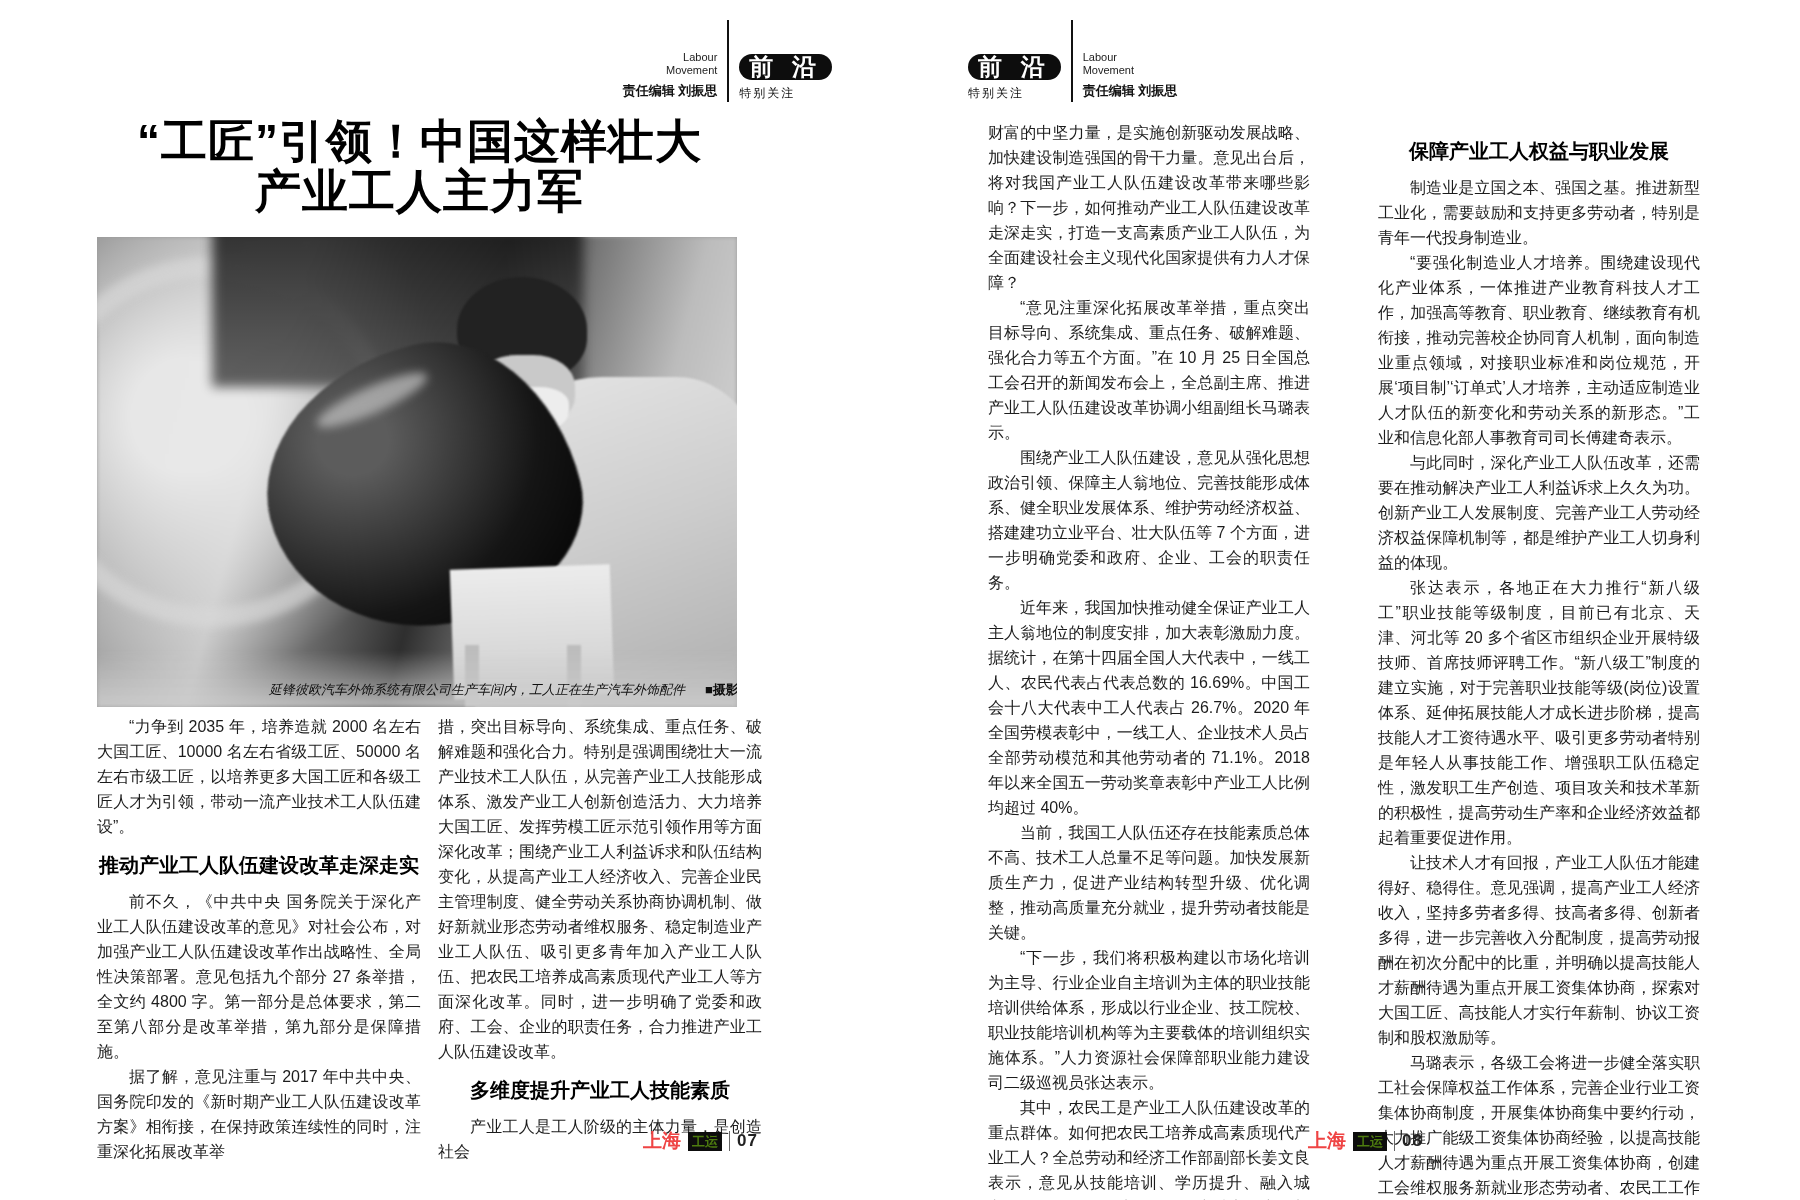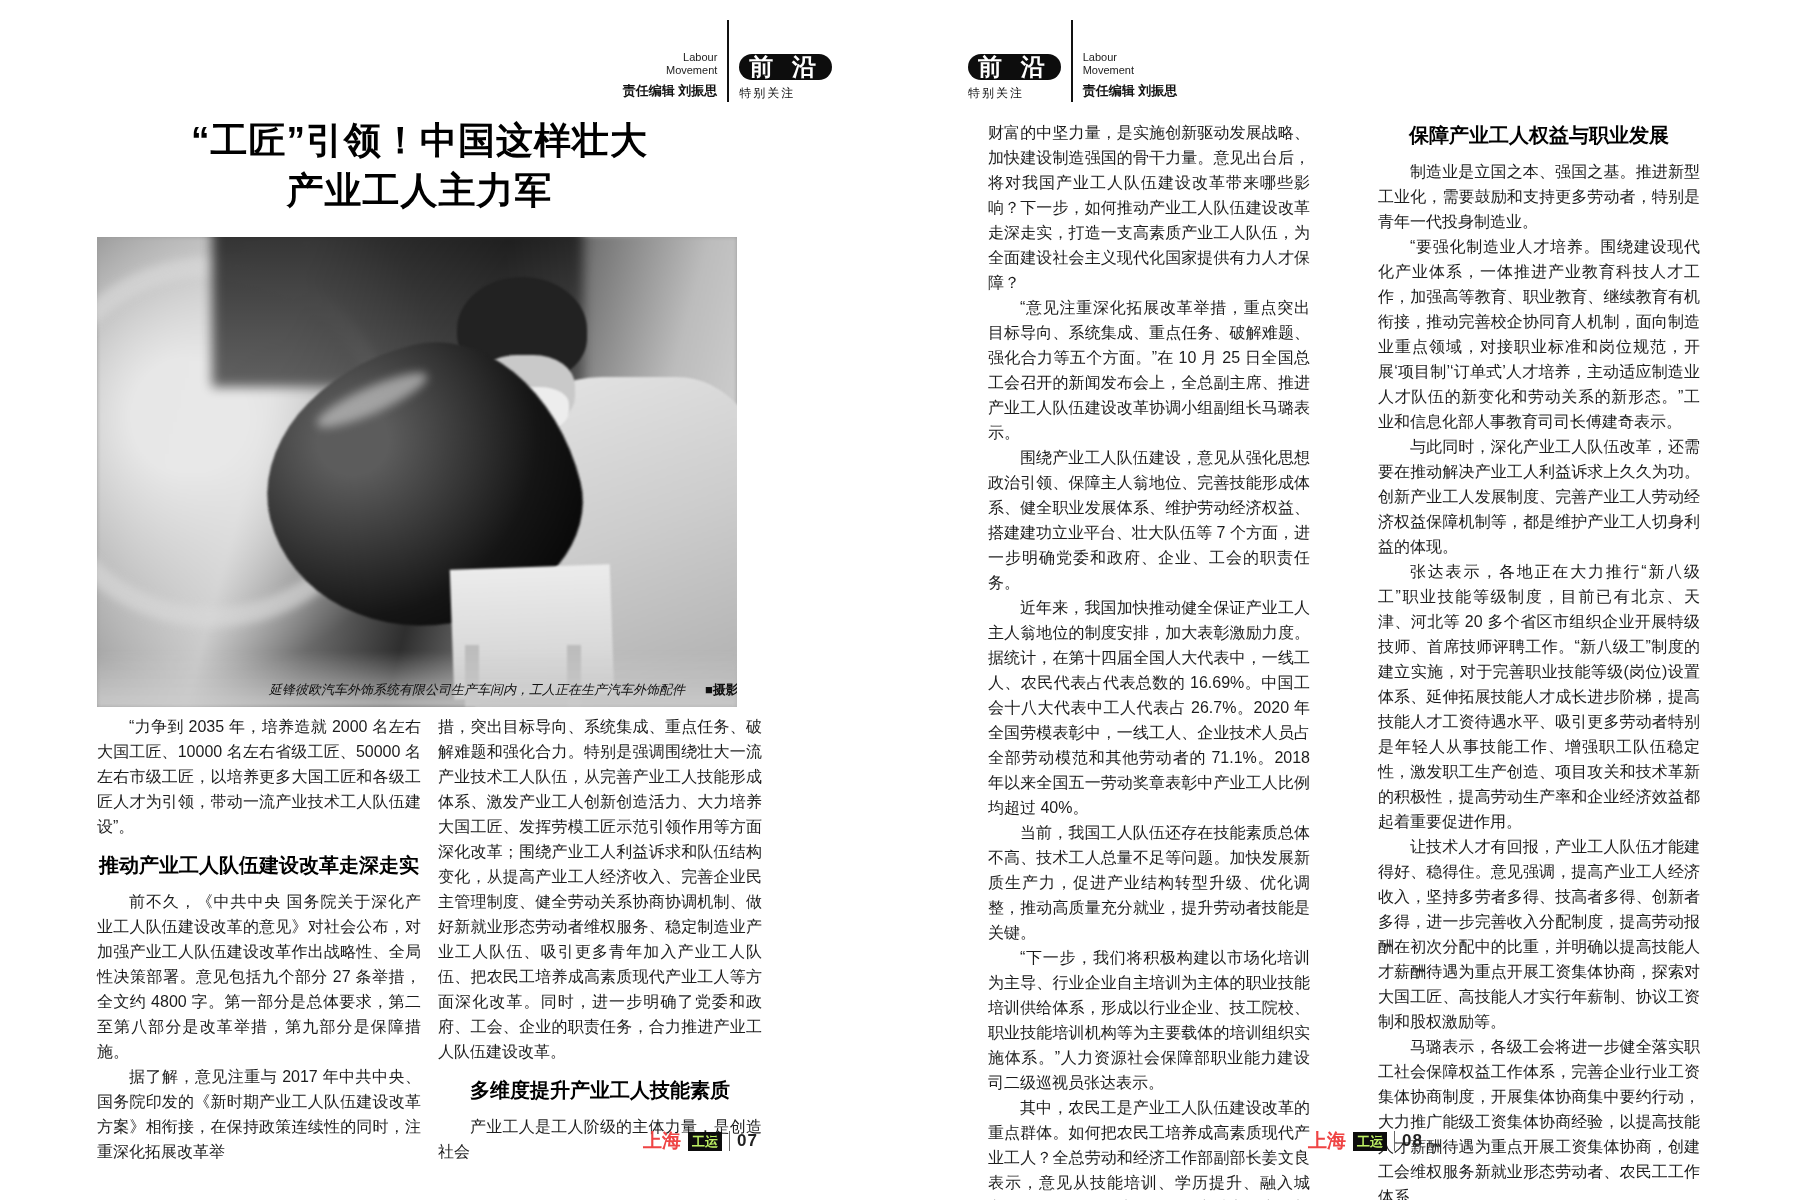--- a/index.html
+++ b/index.html
@@ -18,21 +18,21 @@
   .hdr-en{font-size:11px;line-height:13px;color:#222;}
   .hdr-editor{font-size:13px;font-weight:bold;margin-top:5px;color:#111;}
   .hdr-divider{width:2px;background:#111;height:82px;}
   .hdr-badgecol{display:flex;flex-direction:column;justify-content:flex-end;padding-bottom:0;}
   .badge{background:#0d0d0d;color:#fff;font-weight:bold;font-size:24px;line-height:24px;
          padding:1px 10px;border-radius:13px;letter-spacing:6px;white-space:nowrap;align-self:flex-start;}
   .badge-sub{font-family:"Liberation Serif","DejaVu Serif",serif;font-size:12px;margin-top:5px;
              letter-spacing:2px;color:#111;white-space:nowrap;}
   
   .title{position:absolute;left:97px;top:116px;width:645px;text-align:center;
-         font-weight:900;font-size:37px;line-height:50px;color:#000;letter-spacing:1px;}
+         font-weight:900;font-size:46px;line-height:50px;color:#000;letter-spacing:1px;}
   
   .photo{position:absolute;left:97px;top:237px;width:640px;height:470px;background:#9a9a9a;overflow:hidden;}
   .ph{position:absolute;}
   .ph-bg{inset:0;
     background:
       radial-gradient(circle at 14% 38%, rgba(235,235,235,.95) 0 9%, rgba(235,235,235,0) 42%),
       linear-gradient(105deg,#7d7d7d 0%,#a9a9a9 16%,#c6c6c6 28%,#6a6a6a 42%,#2e2e2e 54%,#787878 66%,#bcbcbc 80%,#dedede 100%);
     filter:blur(2px);}
   .ph-ring{width:330px;height:330px;left:-70px;top:20px;border:20px solid #d9d9d9;border-radius:50%;
     opacity:.65;filter:blur(4px);}
@@ -61,30 +61,30 @@
   .ph-floor{left:0;bottom:0;width:100%;height:56px;
     background:linear-gradient(rgba(200,200,200,0),rgba(205,205,205,.85));filter:blur(2px);}
   .ph-caption{position:absolute;left:172px;bottom:8px;right:8px;font-size:13px;font-style:italic;
     color:#0e0e0e;white-space:nowrap;display:flex;gap:20px;align-items:baseline;}
   .ph-caption .credit{font-style:normal;font-weight:bold;}
   
   .col{position:absolute;width:324px;font-size:16px;line-height:25px;text-align:justify;color:#1c1c1c;}
   .col p{margin:0;text-indent:2em;}
   .col p.cont{text-indent:0;}
   .col h3{margin:13px 0 11px;text-align:center;font-size:20px;line-height:26px;color:#000;text-indent:0;}
-  .col h3.first{margin-top:2px;}
+  .col h3.first{margin-top:18px;}
   .l-col1{left:97px;top:714px;}
   .l-col2{left:438px;top:714px;}
   .r-col1{left:988px;top:120px;width:322px;}
   .r-col2{left:1378px;top:120px;width:322px;}
   
   .footer{position:absolute;top:1128px;display:flex;align-items:center;gap:7px;}
   .f-left{left:643px;} .f-right{left:1308px;}
   .logo-txt{font-family:"Liberation Serif","DejaVu Serif",serif;font-weight:bold;font-size:19px;color:#ef4444;}
-  .logo-box{background:#0d0d0d;color:#bef264;font-weight:bold;font-size:13px;line-height:17px;padding:1px 4px;}
+  .logo-box{background:#0d0d0d;color:#4d7c0f;font-weight:bold;font-size:13px;line-height:17px;padding:1px 4px;}
   .f-div{width:1px;height:20px;background:#666;}
   .f-no{font-size:17px;font-weight:bold;color:#222;letter-spacing:1px;}
 </style>
 </head>
 <body>
 
 <div>
 
   <div class="hdr hdr-l">
     <div class="hdr-meta">

